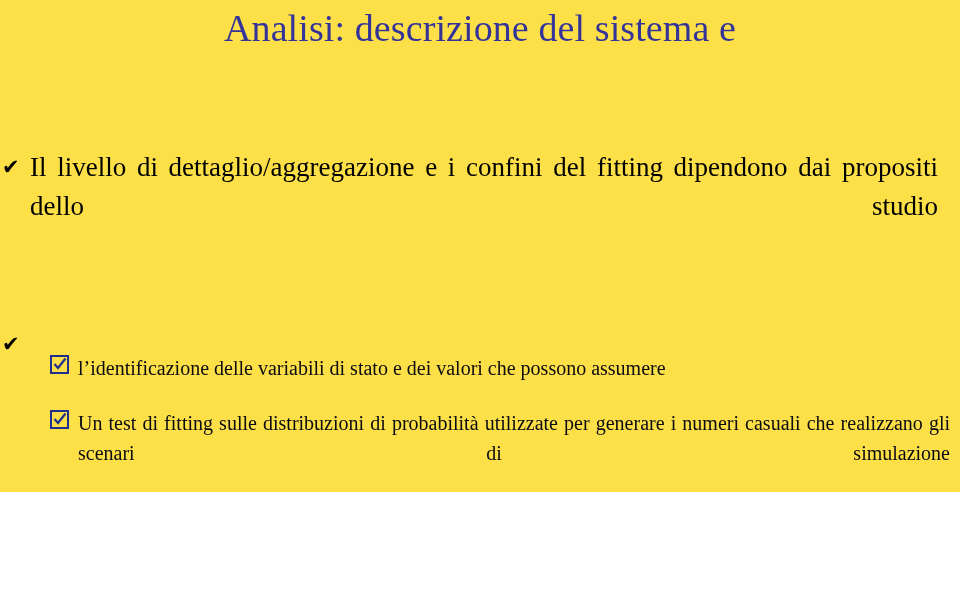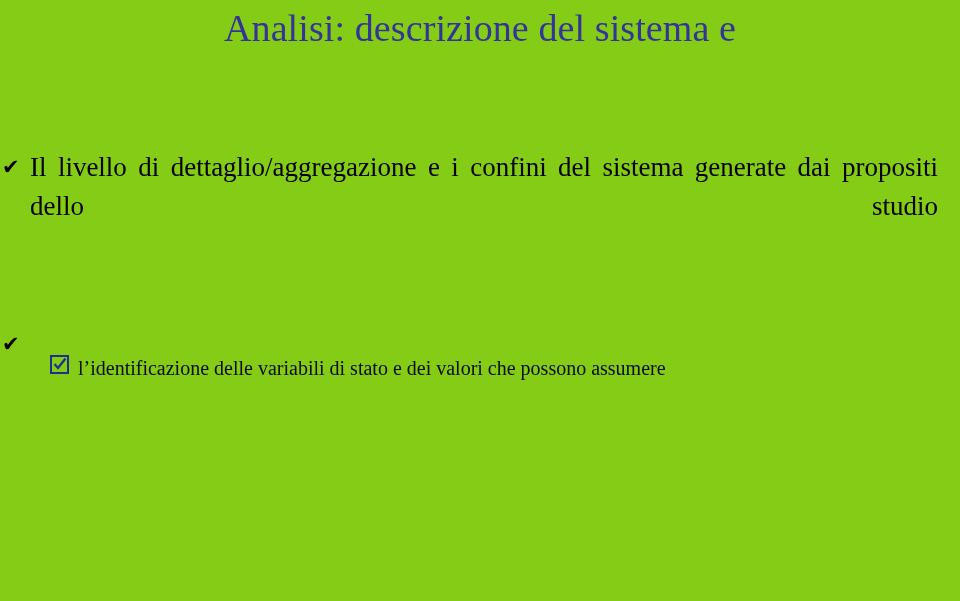--- a/index.html
+++ b/index.html
@@ -12,23 +12,23 @@
     width: 960px;
     height: 601px;
     overflow: hidden;
     font-family: "Liberation Serif", "DejaVu Serif", serif;
     color: #000000;
     -webkit-font-smoothing: antialiased;
   }
   .slide {
     position: relative;
     width: 960px;
-    height: 601px;
+    height: 492px;
     box-sizing: border-box;
-    background: #84cc16;
+    background: #fde047;
   }
 
   
   .title-block {
     position: absolute;
     top: 4px;
     left: 40px;
     width: 880px;
     text-align: center;
   }
@@ -125,36 +125,44 @@
 <div class="slide">
 
   <div class="title-block">
     <div class="title-line">Analisi: descrizione del sistema e</div>
   </div>
 
   <div class="body-block">
 
     <div class="l1 l1-justify-last">
       <span class="marker">✔</span>
-      <span class="txt">Il livello di dettaglio/aggregazione e i confini del sistema generate dai propositi dello studio</span>
+      <span class="txt">Il livello di dettaglio/aggregazione e i confini del fitting dipendono dai propositi dello studio</span>
     </div>
 
     <div class="gap-a"></div>
 
     <div class="l1">
       <span class="marker">✔</span>
     </div>
 
     <div class="gap-b"></div>
 
     <div class="l2">
       <span class="marker2">
         <svg viewBox="0 0 14 14" aria-hidden="true">
             <path d="M1.5 7 L5 11 L12.5 1.5" fill="none" stroke="#1f2f8f" stroke-width="2.2" stroke-linecap="butt" stroke-linejoin="miter"></path>
           </svg>
       </span>
       <span class="txt2">l’identificazione delle variabili di stato e dei valori che possono assumere</span>
     </div>
 
 
+    <div class="l2 justify-last">
+      <span class="marker2">
+        <svg viewBox="0 0 14 14" aria-hidden="true">
+            <path d="M1.5 7 L5 11 L12.5 1.5" fill="none" stroke="#1f2f8f" stroke-width="2.2" stroke-linecap="butt" stroke-linejoin="miter"></path>
+          </svg>
+      </span>
+      <span class="txt2">Un test di fitting sulle distribuzioni di probabilità utilizzate per generare i numeri casuali che realizzano gli scenari di simulazione</span>
+    </div>
 
   </div>
 </div>
 
 </body></html>

